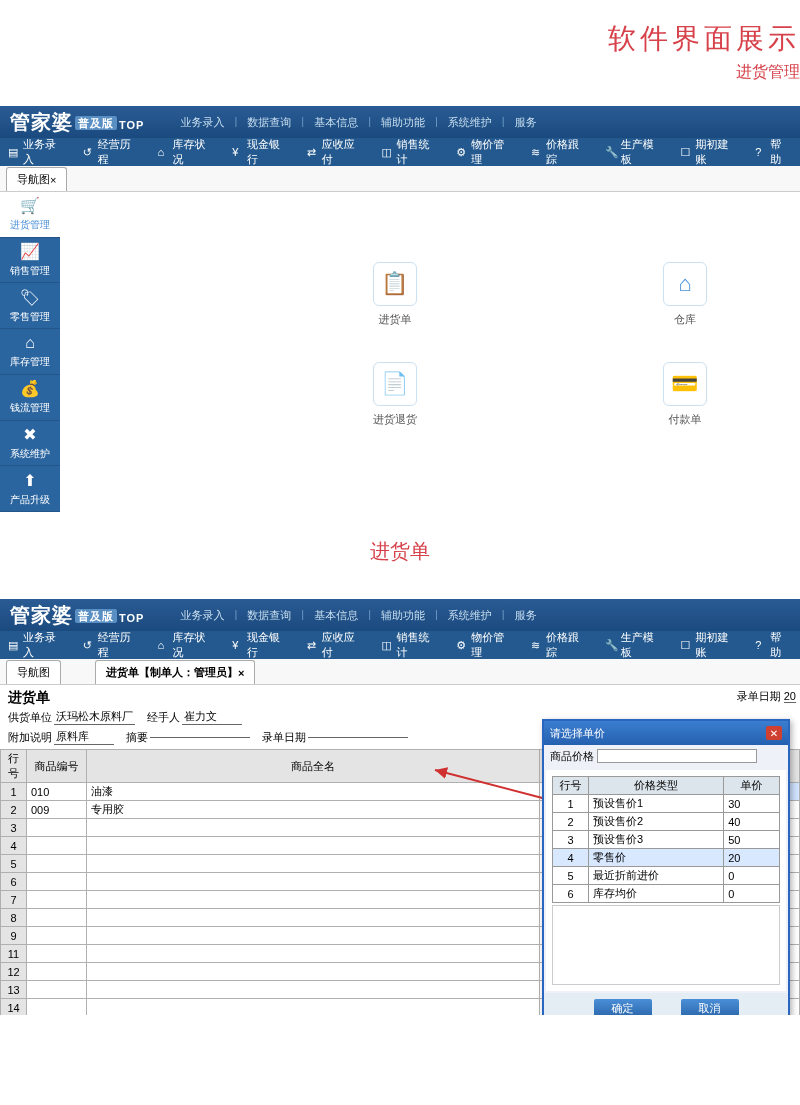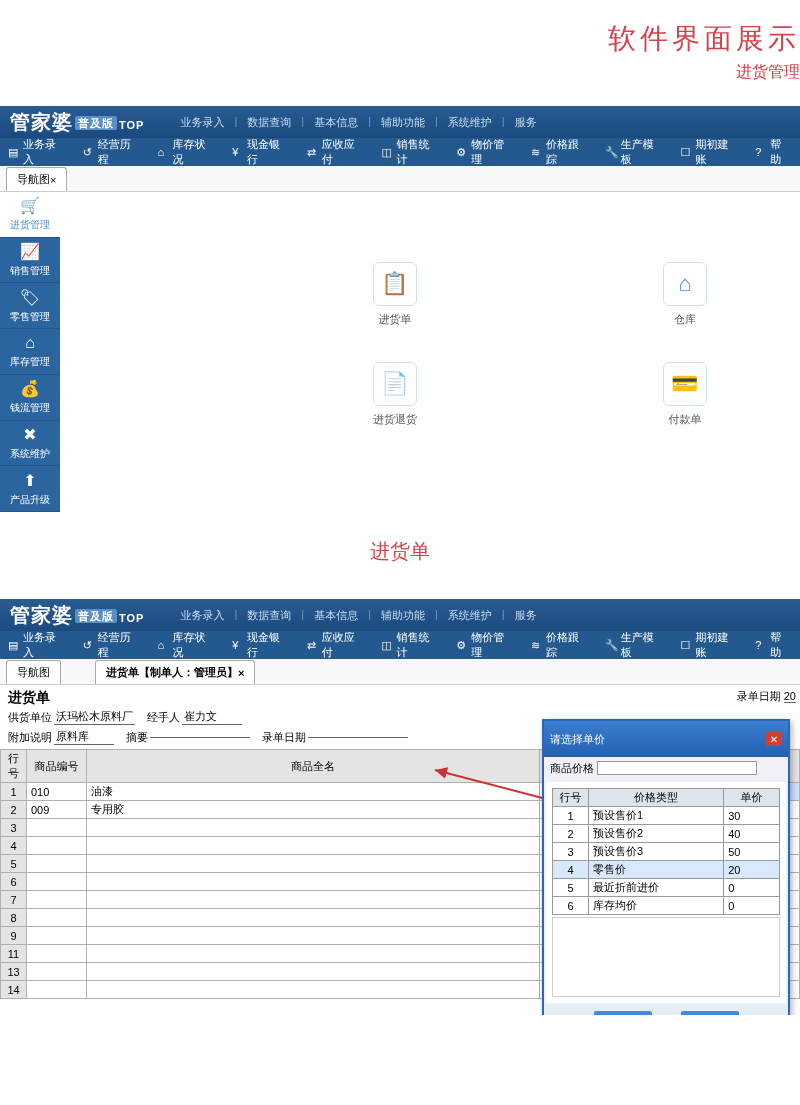--- a/index.html
+++ b/index.html
@@ -42,21 +42,21 @@
 .form-bar .field { display: flex; align-items: center; gap: 2px; }
 .form-bar .val { border-bottom: 1px solid #666; min-width: 60px; display: inline-block; padding: 0 2px; }
 .grid { border-collapse: collapse; width: 100%; font-size: 11px; margin-top: 2px; }
 .grid th, .grid td { border: 1px solid #b0b0b0; padding: 1px 4px; height: 18px; text-align: left; background: #fff; }
 .grid th { background: #e4e4e4; text-align: center; font-weight: normal; }
 .grid .rownum { width: 22px; text-align: center; background: #e4e4e4; }
 .grid td.price-cell { background: #d0e4ff; }
 .form-title { font-weight: bold; font-size: 14px; padding: 4px 8px 0; }
 
 .dialog { position: absolute; right: 10px; top: 34px; width: 248px; border: 2px solid #2a65c0; background: #eef2f8; font-size: 11px; box-shadow: 2px 2px 6px rgba(0,0,0,0.3); }
-.dlg-title { background: linear-gradient(#3a7ed0, #2560b0); color: #fff; padding: 3px 6px; display: flex; justify-content: space-between; align-items: center; height: 36px; }
+.dlg-title { background: linear-gradient(#3a7ed0, #2560b0); color: #fff; padding: 3px 6px; display: flex; justify-content: space-between; align-items: center; height: 24px; }
 .dlg-close { width: 16px; height: 14px; background: #d04030; color: #fff; display: flex; align-items: center; justify-content: center; border-radius: 2px; cursor: pointer; font-size: 10px; }
 .dlg-body { padding: 6px; background: #fff; margin: 2px; }
 .dlg-table { width: 100%; border-collapse: collapse; font-size: 11px; }
 .dlg-table th, .dlg-table td { border: 1px solid #999; padding: 1px 4px; height: 16px; }
 .dlg-table th { background: #dce4ec; font-weight: normal; text-align: center; }
 .dlg-space { height: 80px; border: 1px solid #ccc; margin-top: 2px; background: #fff; }
 .dlg-footer { background: #e4ecf4; padding: 6px; display: flex; justify-content: center; gap: 29px; }
 .dlg-btn { background: linear-gradient(#4a8fd8, #2a65a8); color: #fff; padding: 2px 18px; border-radius: 2px; cursor: pointer; font-size: 11px; }
 
 .arrow { position: absolute; pointer-events: none; }
@@ -396,20 +396,29 @@
           <tr>
             <td class="rownum">11</td>
             <td></td>
             <td></td>
             <td></td>
             <td></td>
             <td></td>
             <td></td>
           </tr>
           <tr>
+            <td class="rownum">12</td>
+            <td></td>
+            <td></td>
+            <td></td>
+            <td></td>
+            <td></td>
+            <td></td>
+          </tr>
+          <tr>
             <td class="rownum">13</td>
             <td></td>
             <td></td>
             <td></td>
             <td></td>
             <td></td>
             <td></td>
           </tr>
           <tr>
             <td class="rownum">14</td>

